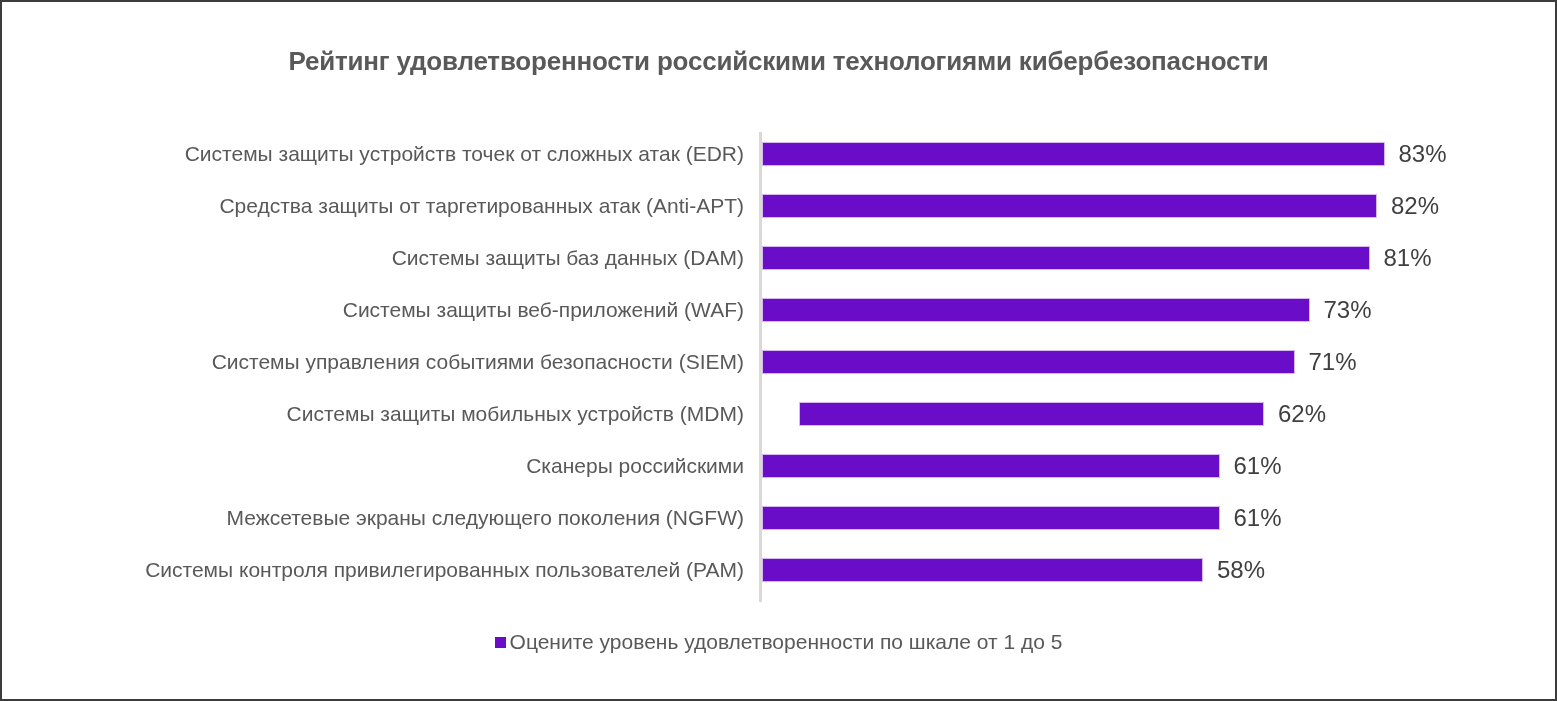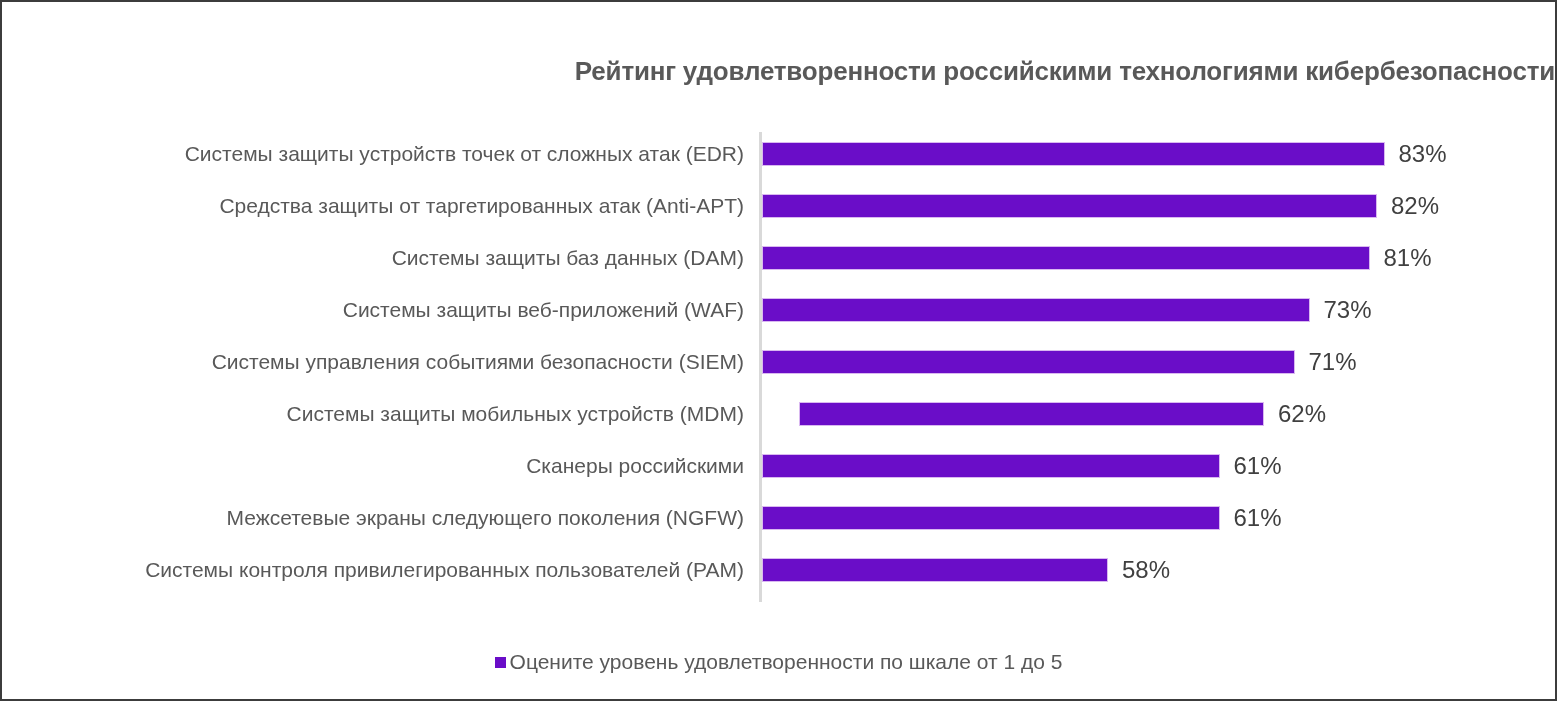--- a/index.html
+++ b/index.html
@@ -17,27 +17,26 @@
     box-sizing: border-box;
     background: #ffffff;
     border: 2px solid #3c3c3c;
     overflow: hidden;
   }
   #chart-title {
     position: absolute;
     left: 0;
     right: 0;
     top: 44px;
-    text-align: right;
+    text-align: center;
     font-size: 26px;
     font-weight: bold;
     color: #595959;
     letter-spacing: -0.2px;
     white-space: nowrap;
-    margin-top: 10px;
   }
   #plot-wrap {
     position: absolute;
     left: 0;
     top: 126px;
     width: 1557px;
     height: 478px;
   }
   #axis-line {
     position: absolute;
@@ -84,21 +83,21 @@
     line-height: 24px;
     font-size: 24px;
     color: #404040;
     white-space: nowrap;
     padding-left: 14px;
   }
   #legend {
     position: absolute;
     left: 0;
     right: 0;
-    top: 648px;
+    top: 628px;
     display: flex;
     align-items: center;
     justify-content: center;
   }
   #legend-marker {
     width: 11px;
     height: 11px;
     background: #6A0DC8;
     margin-right: 4px;
     flex: 0 0 auto;
@@ -170,21 +169,21 @@
         </div>
         <div class="bar-row" style="top: 364px;">
           <div class="cat-label">Межсетевые экраны следующего поколения (NGFW)</div>
           <div class="bar-track" style="width: 457.5px;">
             <div class="bar" style="width: 100%; background: rgb(106, 13, 200);"></div>
             <div class="bar-value" style="left: 100%;">61%</div>
           </div>
         </div>
         <div class="bar-row" style="top: 416px;">
           <div class="cat-label">Системы контроля привилегированных пользователей (PAM)</div>
-          <div class="bar-track" style="width: 346px;">
+          <div class="bar-track" style="width: 441px;">
             <div class="bar" style="width: 100%; background: rgb(106, 13, 200);"></div>
             <div class="bar-value" style="left: 100%;">58%</div>
           </div>
         </div>
       </div>
   </div>
 
   <div id="legend">
     <span id="legend-marker"></span>
     <span id="legend-label">Оцените уровень удовлетворенности по шкале от 1 до 5</span>

